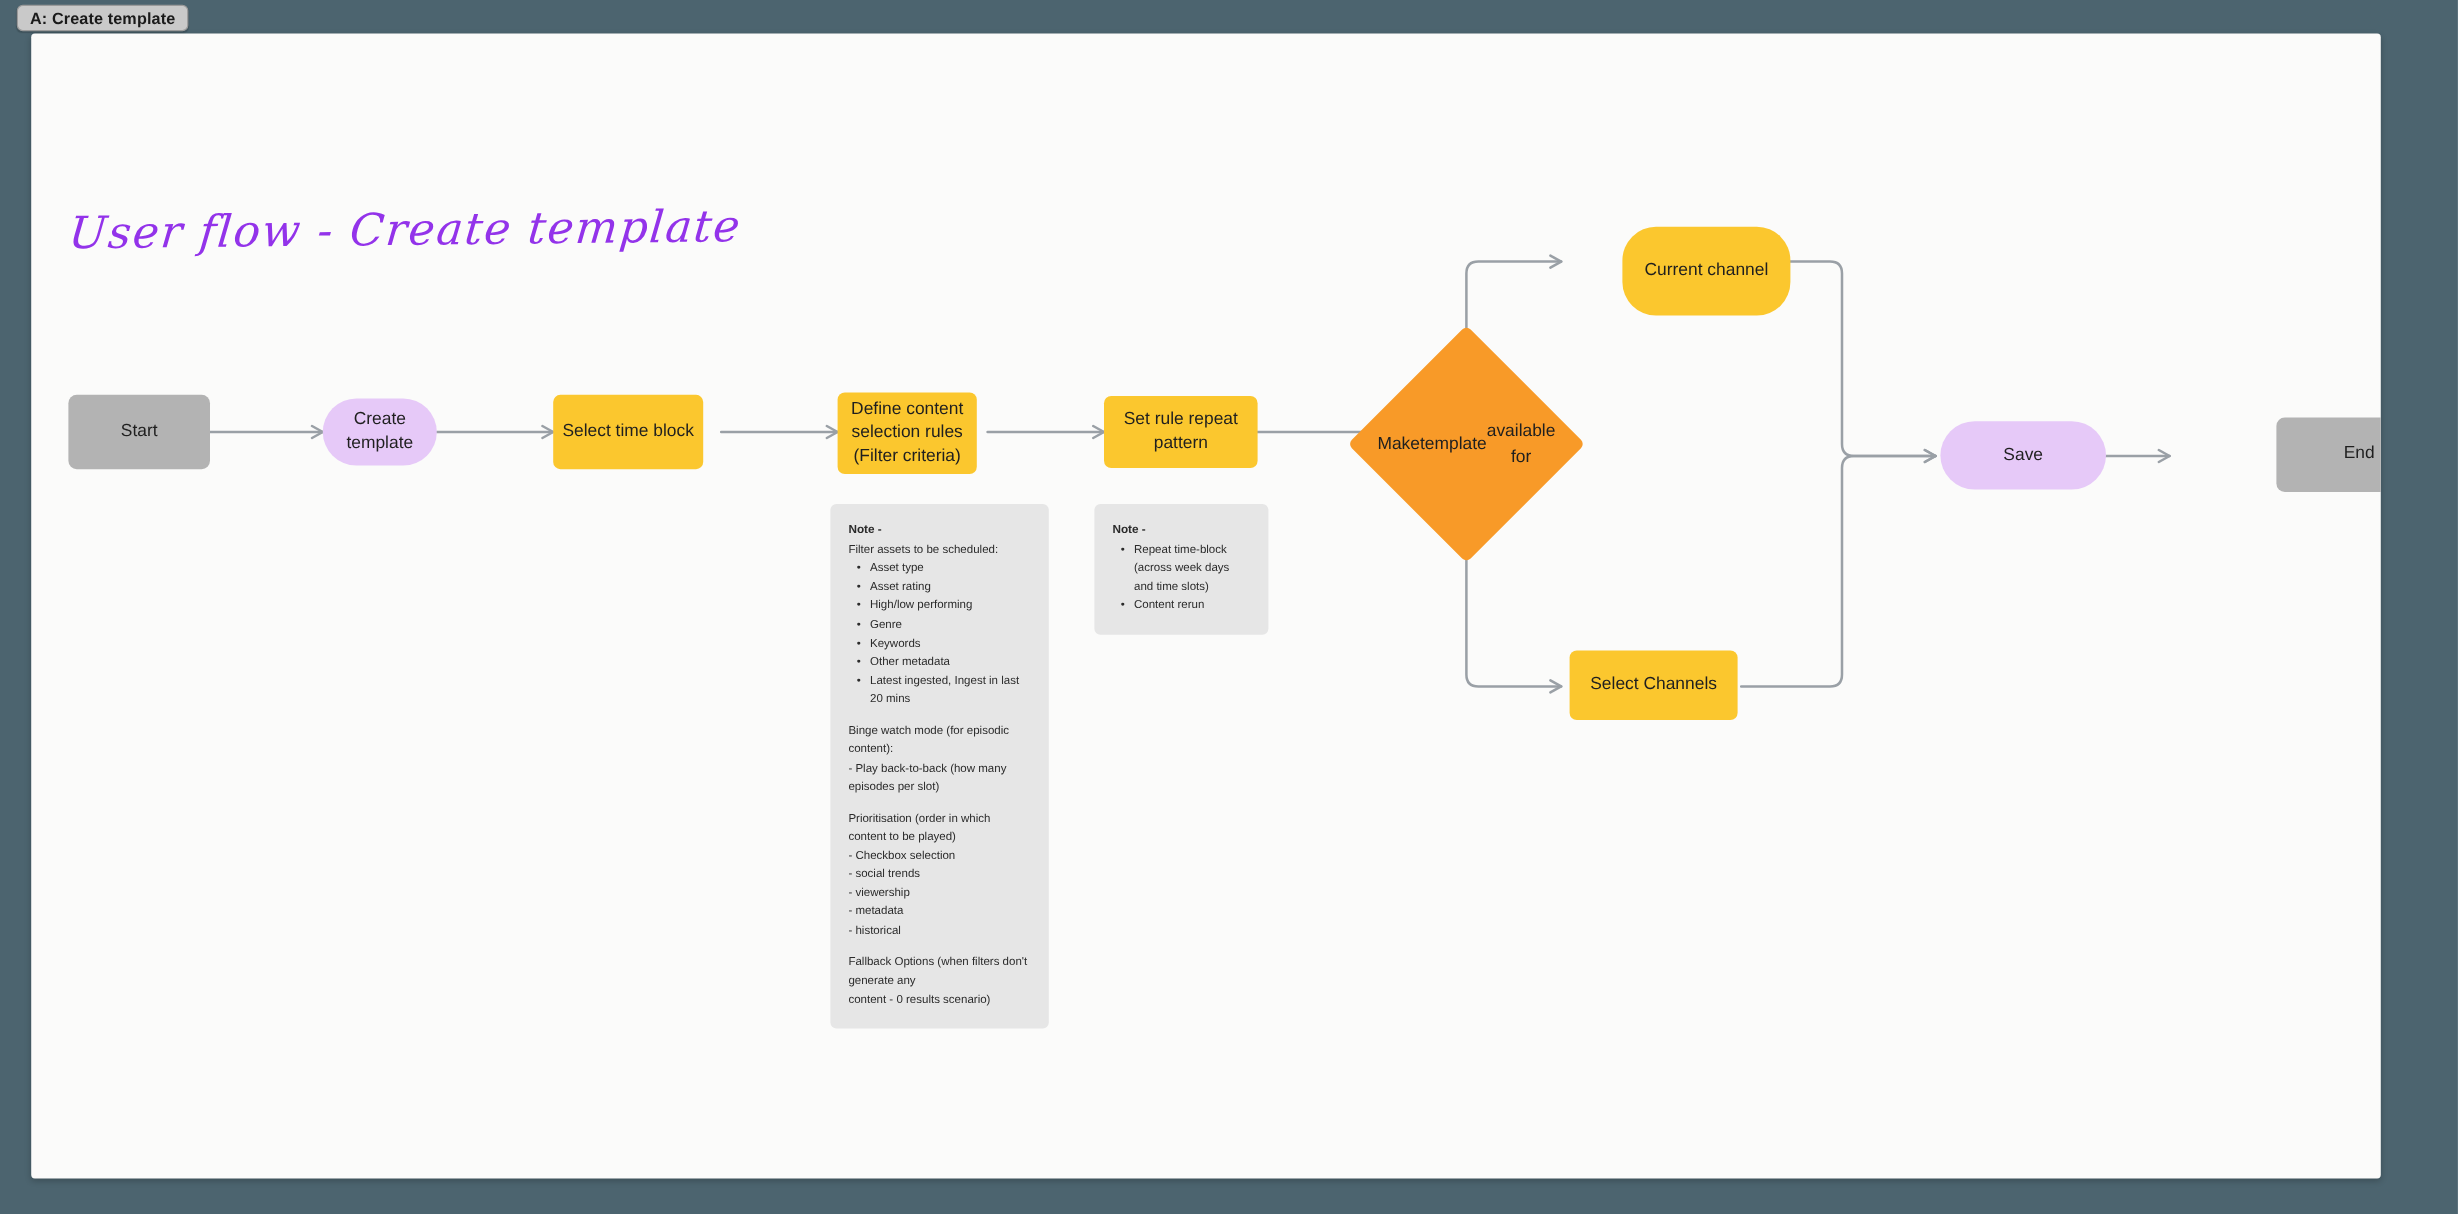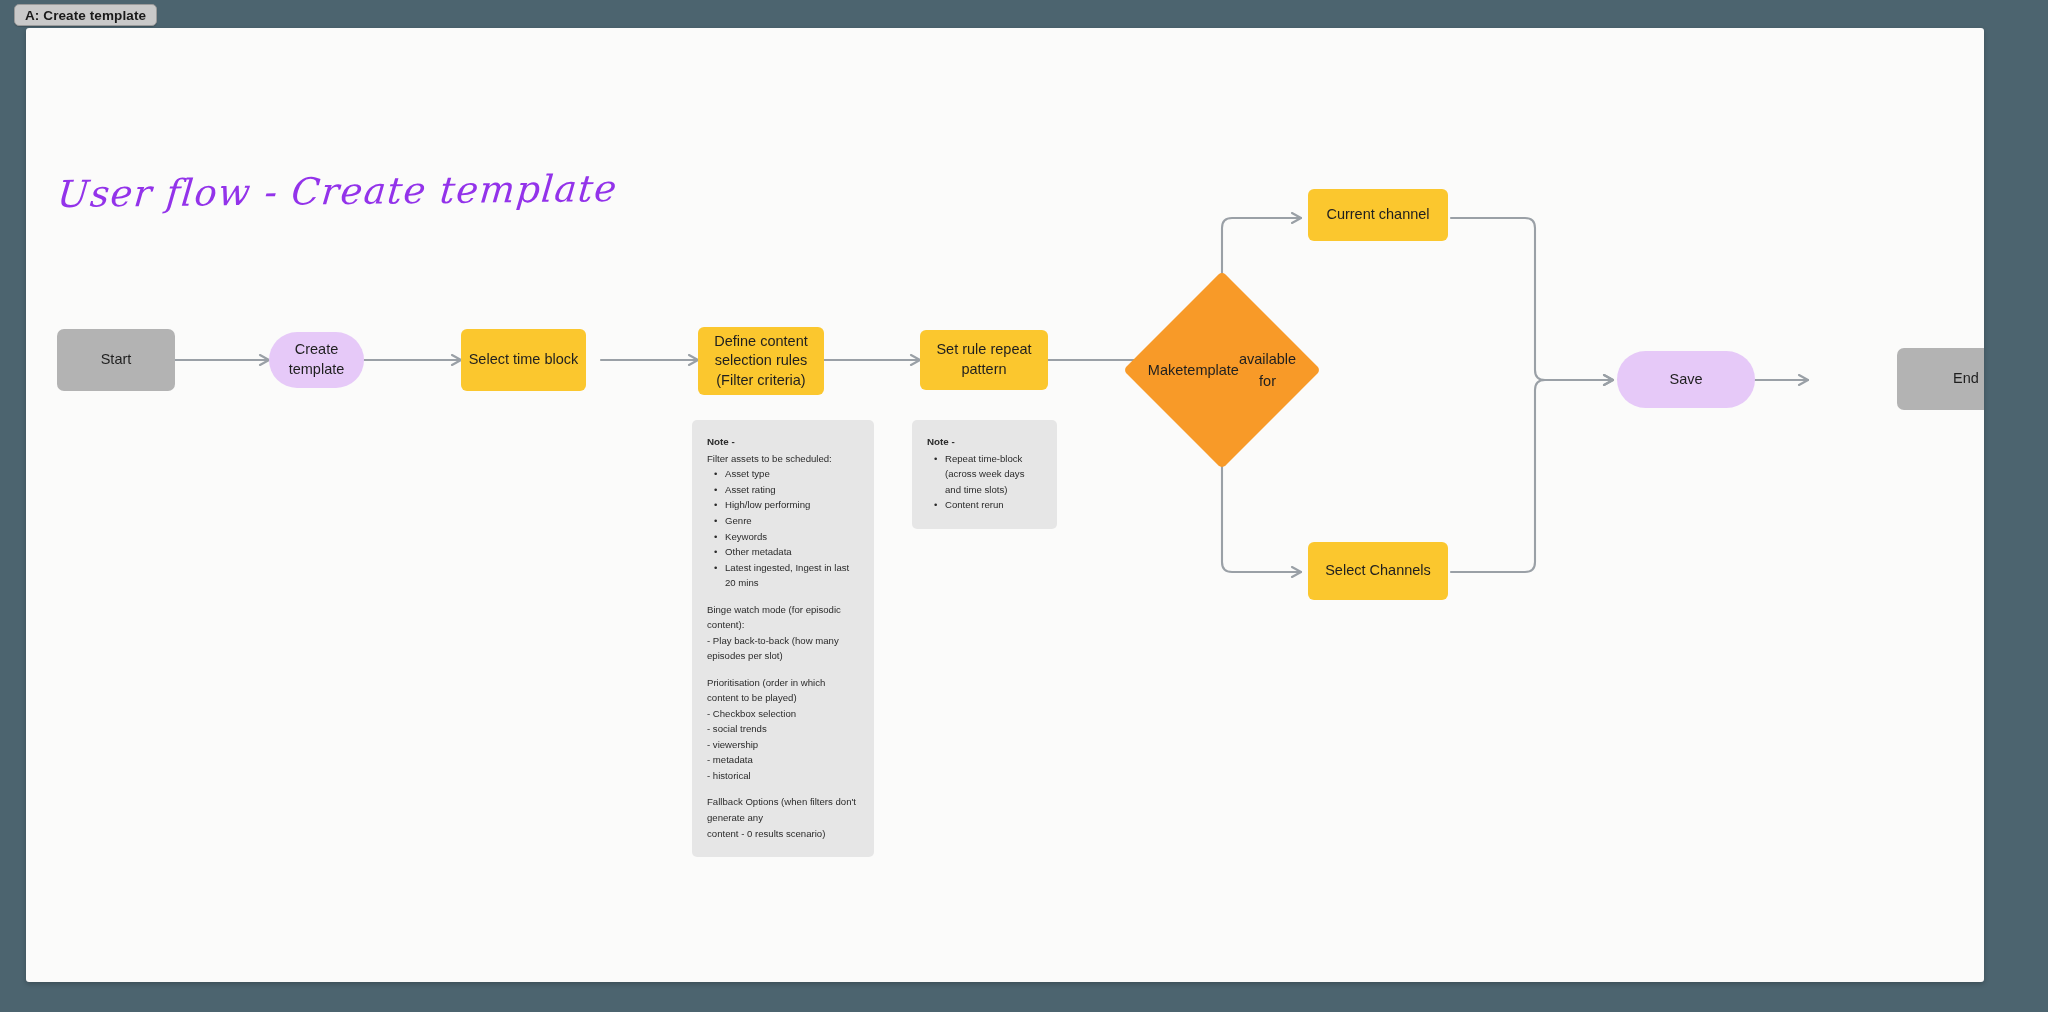--- a/index.html
+++ b/index.html
@@ -212,38 +212,38 @@
       </div>
 
       <div class="node pill" style="left:243px; top:304px; width:95px; height:56px;">
         <span class="node-label">Create template</span>
       </div>
 
       <div class="node process" style="left:435px; top:301px; width:125px; height:62px;">
         <span class="node-label">Select time block</span>
       </div>
 
-      <div class="node process" style="left:672px; top:299px; width:126px; height:68px; flex-direction:column;">
+      <div class="node process" style="left:672px; top:299px; width:116px; height:68px; flex-direction:column;">
         <span class="node-label">Define content</span>
         <span class="node-label">selection rules</span>
         <span class="node-label">(Filter criteria)</span>
       </div>
 
       <div class="node process" style="left:894px; top:302px; width:128px; height:60px;">
         <span class="node-label">Set rule repeat pattern</span>
       </div>
 
       <div class="node decision" style="left:1126px; top:272px; width:140px; height:140px; flex-direction:row;">
         <div class="diamond-shape"></div>
         <span class="node-label">Make</span>
         <span class="node-label">template</span>
         <span class="node-label">available for</span>
       </div>
 
-      <div class="node process" style="left:1282px; top:161px; width:140px; height:52px;">
+      <div class="node process" style="left:1326px; top:161px; width:140px; height:74px;border-radius:28px;">
         <span class="node-label">Current channel</span>
       </div>
 
       <div class="node process" style="left:1282px; top:514px; width:140px; height:58px;">
         <span class="node-label">Select Channels</span>
       </div>
 
       <div class="node pill" style="left:1591px; top:323px; width:138px; height:57px;">
         <span class="node-label">Save</span>
       </div>

